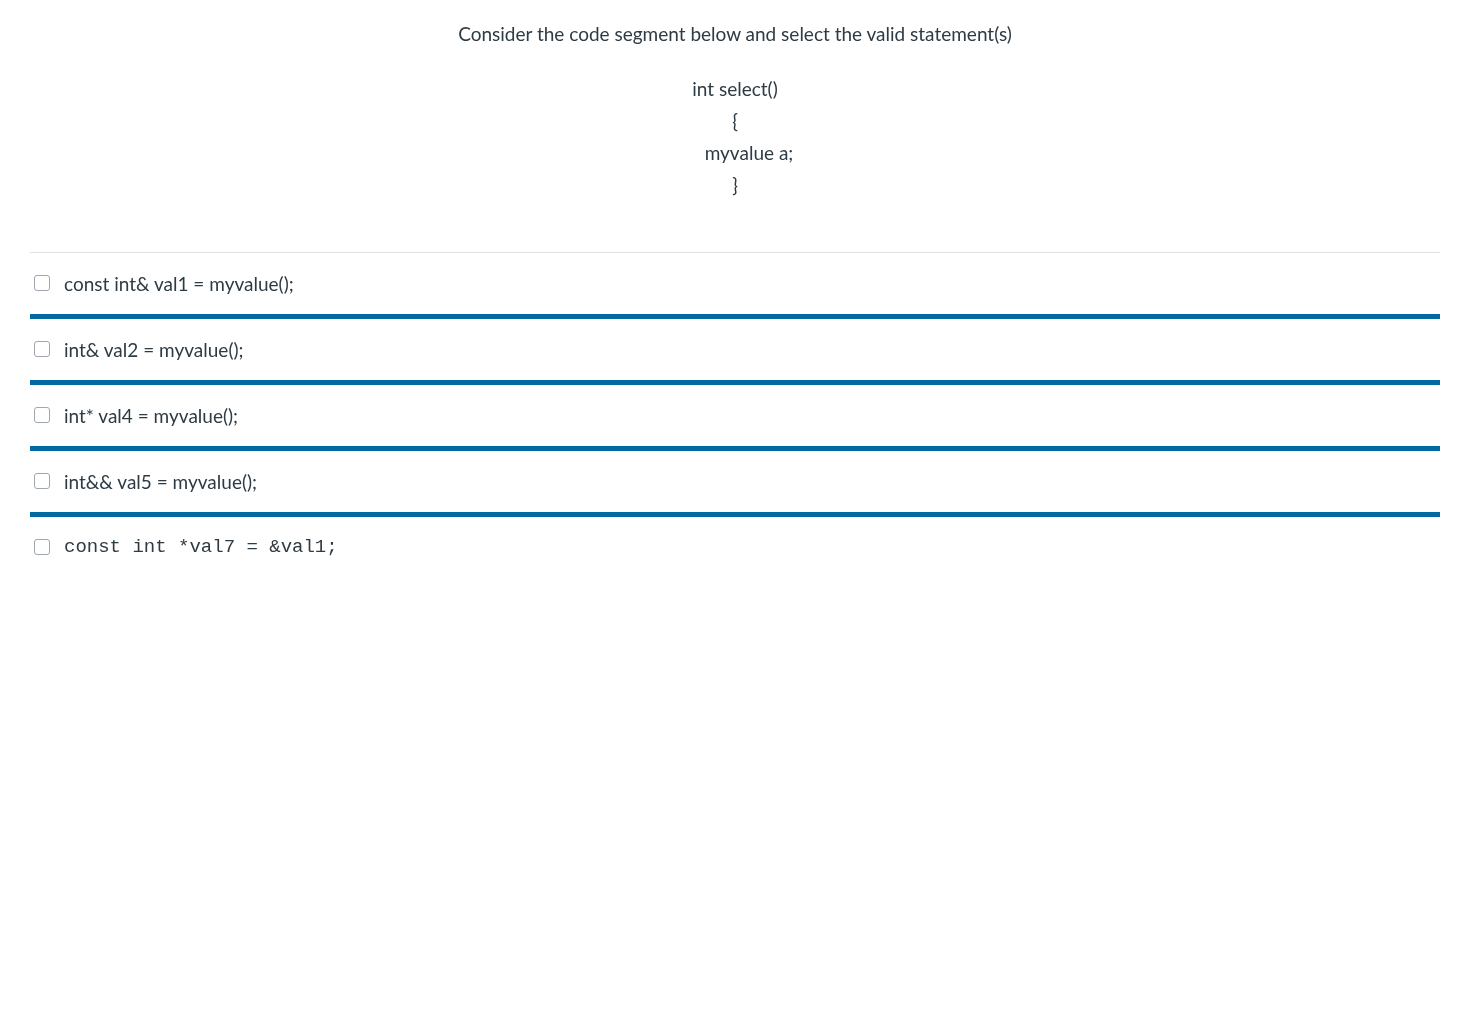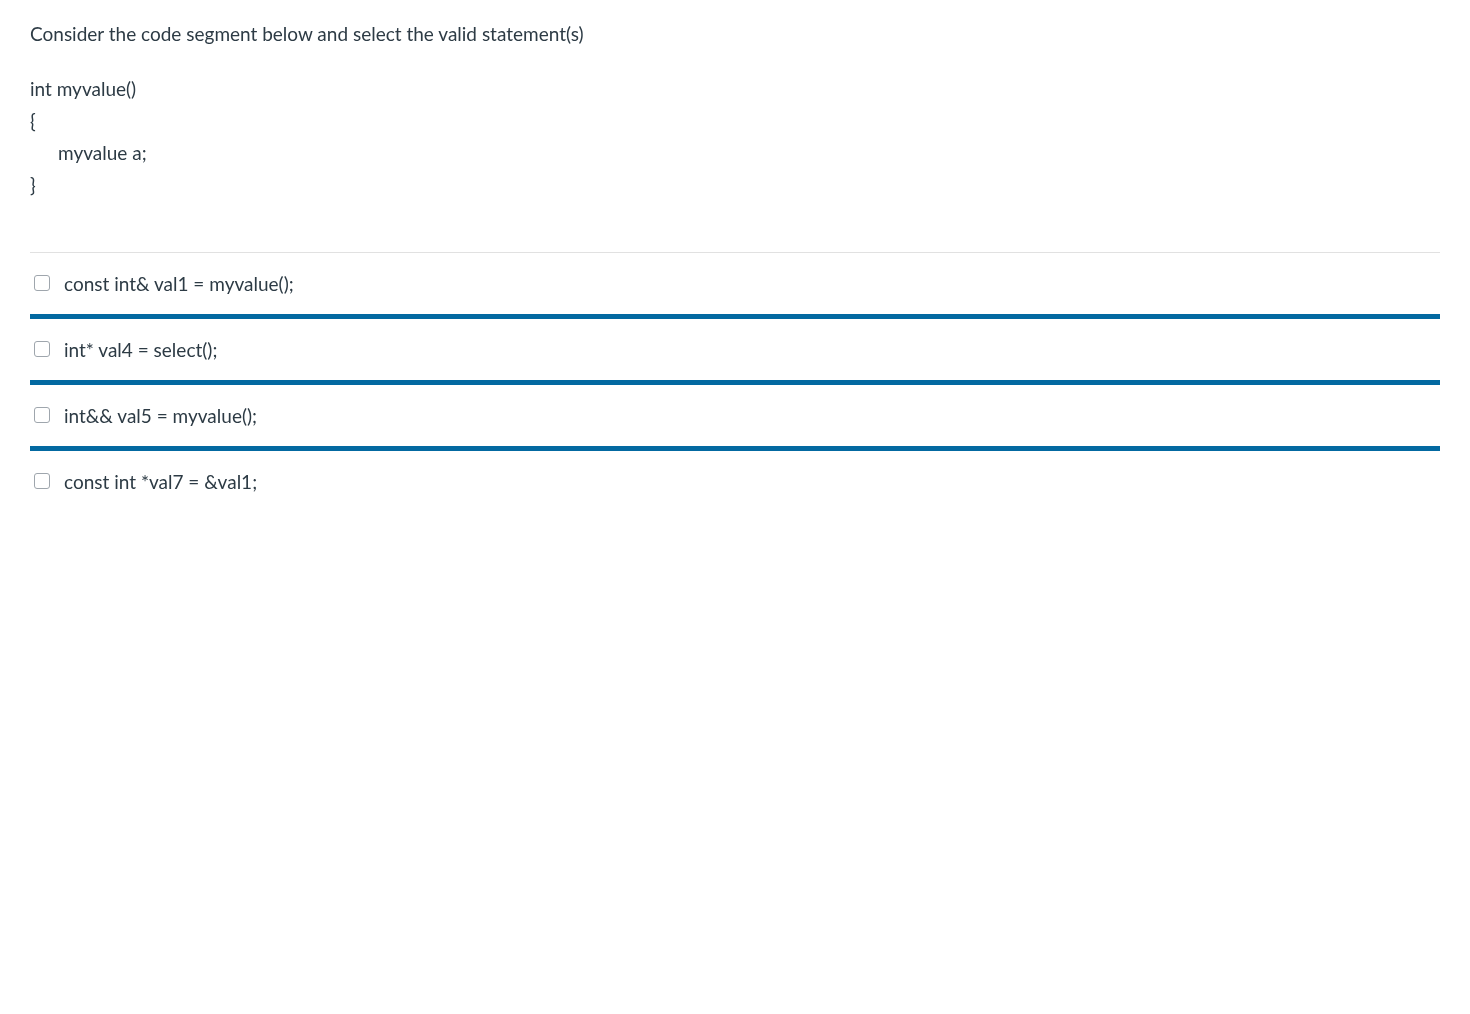--- a/index.html
+++ b/index.html
@@ -1,18 +1,19 @@
 <!DOCTYPE html>
 <html><head>
   <meta charset="utf-8">
   <style>
     * {
       margin: 0;
       padding: 0;
       box-sizing: border-box;
+      text-align: center;
     }
     
     body {
       font-family: "Lato", "Helvetica Neue", Helvetica, Arial, sans-serif;
       font-size: 19px;
       color: #2d3b45;
       background: #ffffff;
       padding: 20px 30px;
       width: 1470px;
       height: 1014px;
@@ -44,20 +45,21 @@
     
     .answer-row {
       display: flex;
       align-items: center;
       padding: 19px 0 19px 4px;
       border-bottom: 5px solid #0369a1;
     }
     
     .answer-row:last-child {
       border-bottom: none;
+      font-family: Liberation Mono, monospace;
     }
     
     .checkbox {
       width: 16px;
       height: 16px;
       border: 1.5px solid #9fa6ad;
       border-radius: 3px;
       background: #ffffff;
       margin-right: 14px;
       flex-shrink: 0;
@@ -69,34 +71,38 @@
       font-size: 19px;
       cursor: pointer;
     }
   </style>
 </head>
 <body>
 
 <div class="question-text">Consider the code segment below and select the valid statement(s)</div>
 
 <div class="code-block">
-  <span class="code-line">int myvalue()</span>
+  <span class="code-line">int select()</span>
   <span class="code-line">{</span>
   <span class="code-line code-indent">myvalue a;</span>
   <span class="code-line">}</span>
 </div>
 
 <div class="answers-container">
   <div class="answer-row">
     <div class="checkbox"></div>
     <span class="answer-label">const int&amp; val1 = myvalue();</span>
   </div>
   <div class="answer-row">
     <div class="checkbox"></div>
-    <span class="answer-label">int* val4 = select();</span>
+    <span class="answer-label">int&amp; val2 = myvalue();</span>
+  </div>
+  <div class="answer-row">
+    <div class="checkbox"></div>
+    <span class="answer-label">int* val4 = myvalue();</span>
   </div>
   <div class="answer-row">
     <div class="checkbox"></div>
     <span class="answer-label">int&amp;&amp; val5 = myvalue();</span>
   </div>
   <div class="answer-row">
     <div class="checkbox"></div>
     <span class="answer-label">const int *val7 = &amp;val1;</span>
   </div>
 </div>

